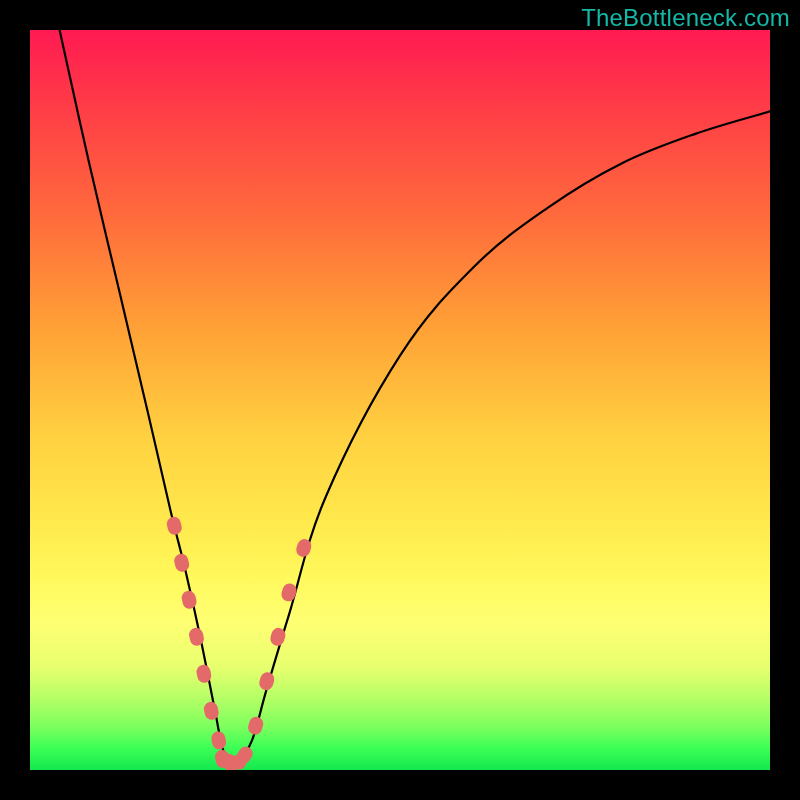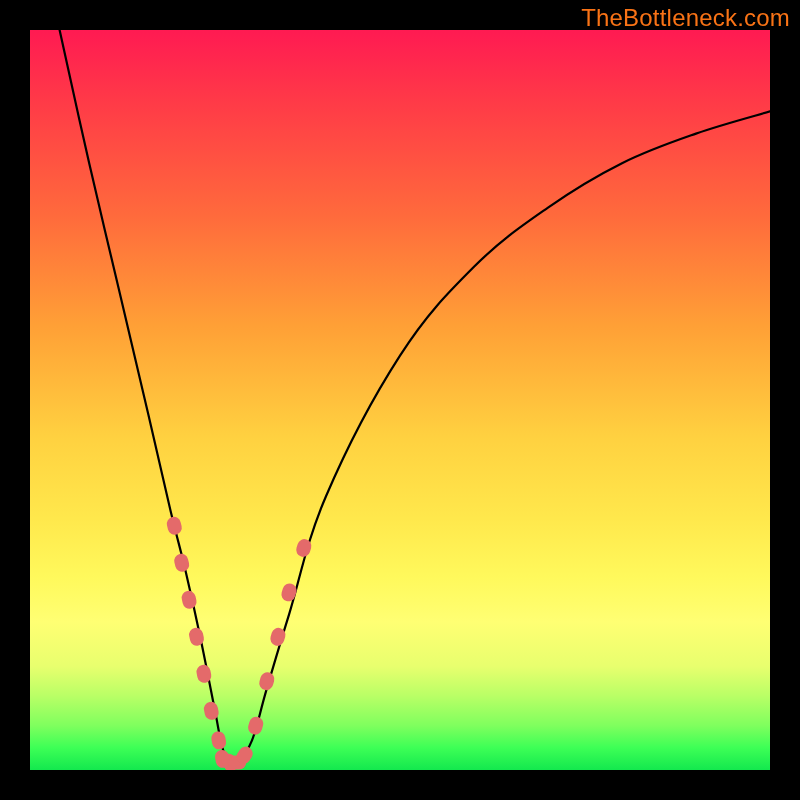--- a/index.html
+++ b/index.html
@@ -38,21 +38,21 @@
       #b9ff66 90%,
       #7fff5e 94%,
       #3dff56 97%,
       #13e84e 100%
     );
   }
   .watermark {
     position: absolute;
     top: 4px;
     right: 10px;
-    color: #f97316;
+    color: #14b8a6;
     font-size: 24px;
     letter-spacing: 0.2px;
     font-weight: 500;
   }
   svg.curve {
     position: absolute;
     left: 0;
     top: 0;
     width: 740px;
     height: 740px;

